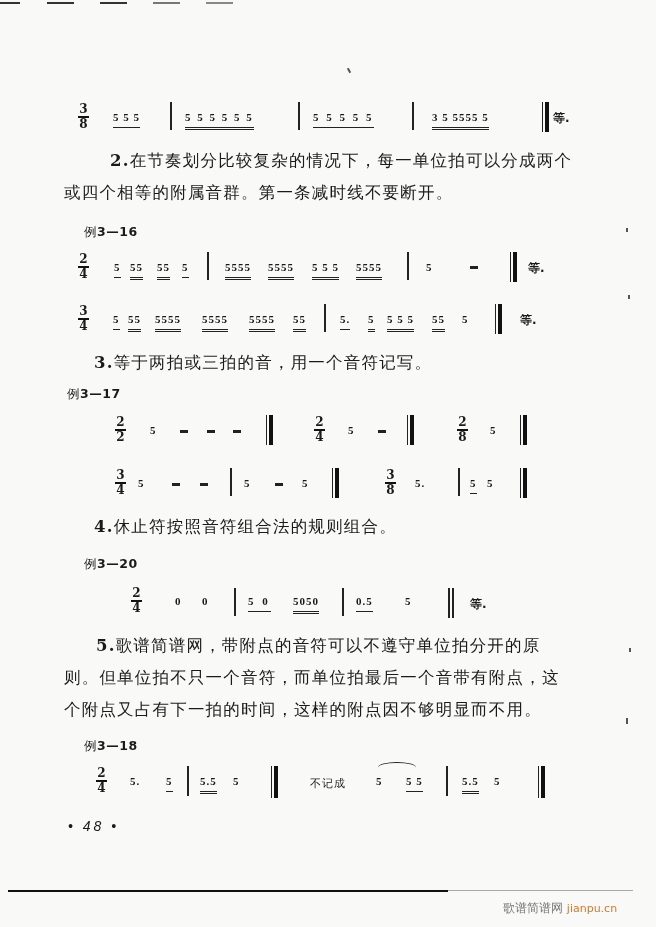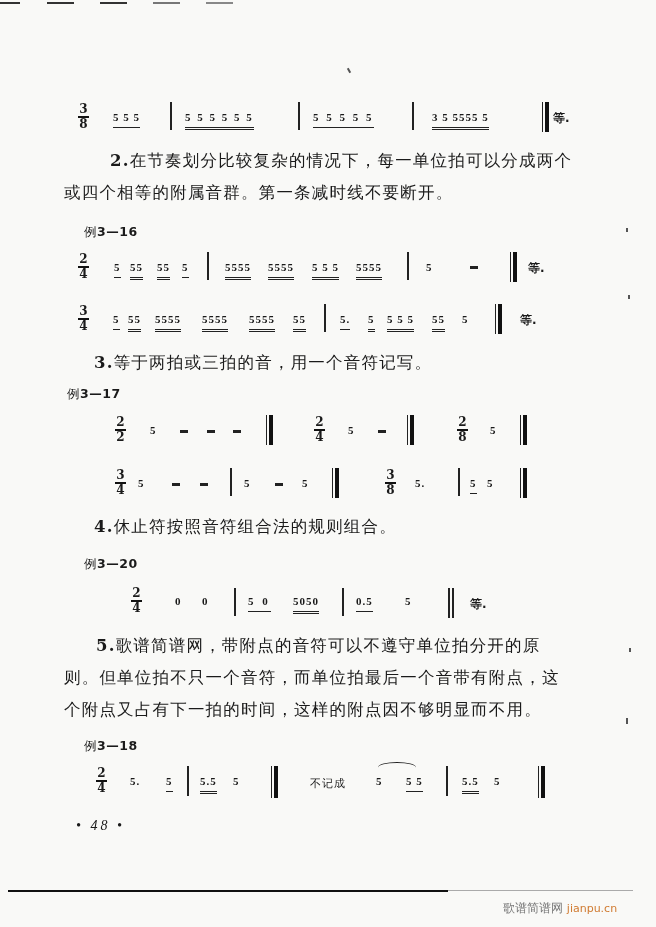--- a/index.html
+++ b/index.html
@@ -20,21 +20,21 @@
     .n { position: absolute; font-family: "Liberation Serif", serif; font-weight: bold; font-size: 11px; line-height: 18px; white-space: pre; letter-spacing: 1px; }
     .ul1 { border-bottom: 1.5px solid #222; padding-bottom: 1px; }
     .ul2 { border-bottom: 3.5px double #222; padding-bottom: 1px; }
     .bl { position: absolute; width: 1.6px; background: #222; }
     .dbl { position: absolute; display: flex; gap: 2px; }
     .dbl .t { width: 1px; background: #222; }
     .dbl .k { width: 3.5px; background: #111; }
     .deng { position: absolute; font-size: 12px; font-weight: bold; font-family: "DejaVu Sans", sans-serif; }
     .small-txt { position: absolute; font-size: 11px; font-family: "DejaVu Sans", sans-serif; letter-spacing: 1px; }
     .dash { position: absolute; width: 8px; height: 2.5px; background: #222; }
-    .pagenum { position: absolute; left: 76px; top: 818px; font-size: 14px; font-style: italic; font-family: Liberation Serif, serif; letter-spacing: 3px; }
+    .pagenum { position: absolute; left: 68px; top: 818px; font-size: 14px; font-style: italic; font-family: Liberation Sans, sans-serif; letter-spacing: 3px; }
     .footline { position: absolute; left: 8px; top: 890px; height: 2px; width: 440px; background: #111; }
     .footline2 { position: absolute; left: 448px; top: 890px; height: 1px; width: 185px; background: #aaa; }
     .watermark { position: absolute; left: 503px; top: 900px; font-size: 12px; color: #777; font-family: "DejaVu Sans", sans-serif; }
     .watermark .w2 { color: #d07a30; font-size: 11px; }
     .speck { position: absolute; width: 2px; height: 5px; background: #555; }
     .slur { position: absolute; width: 38px; height: 10px; border-top: 1.6px solid #222; border-radius: 50% 50% 0 0; }
   </style>
 </head>
 <body>
 

